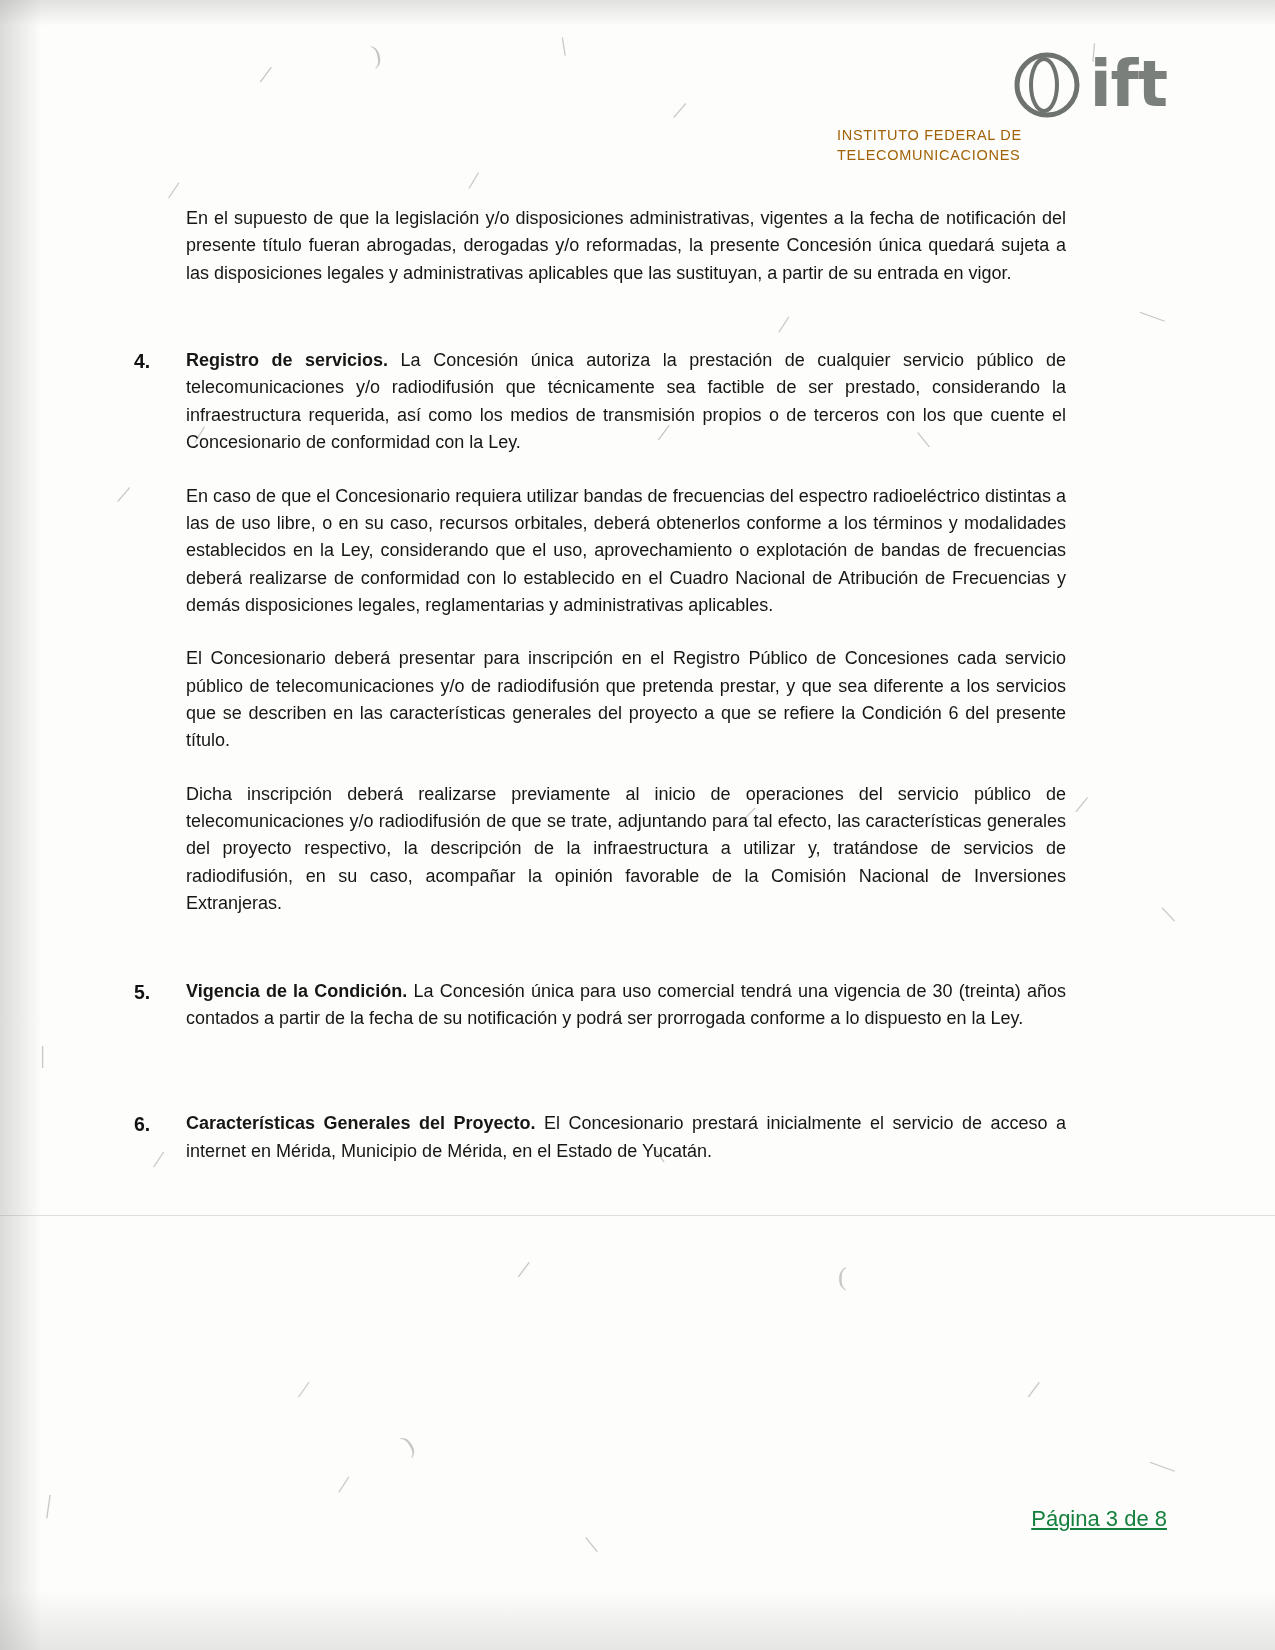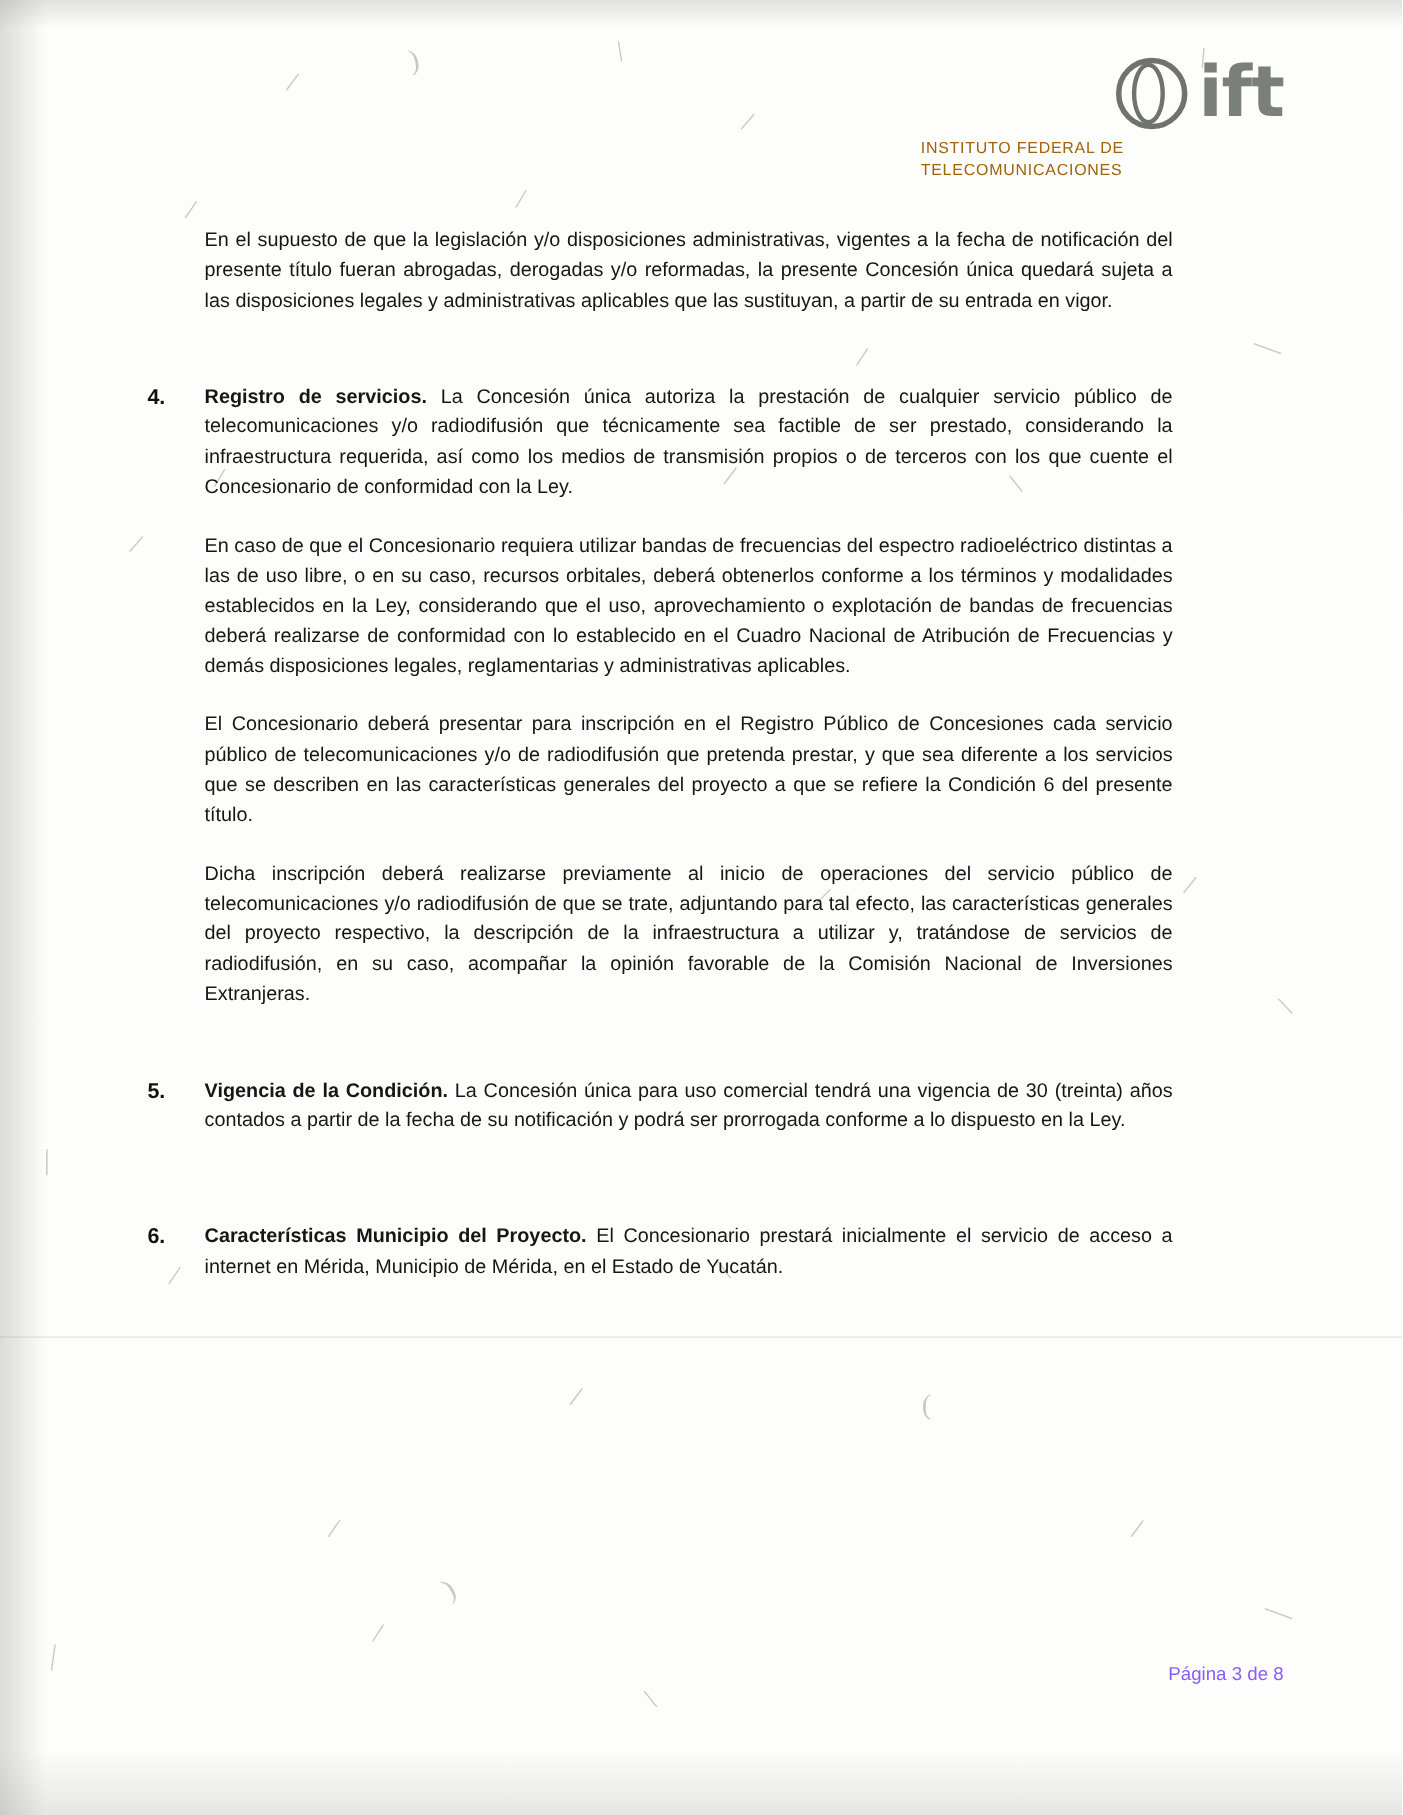--- a/index.html
+++ b/index.html
@@ -125,22 +125,23 @@
   .lead {
     font-weight: bold;
   }
   .gap-lg { height: 34px; }
   .gap-md { height: 18px; }
 
   .footer {
     position: absolute;
     right: 108px;
     bottom: 118px;
-    font-size: 17px;
-    color: #8b5cf6;
+    font-size: 22px;
+    color: #15803d;
+    text-decoration: underline;
   }
 
   
   .mark {
     position: absolute;
     color: rgba(110,110,110,0.38);
     font-size: 26px;
     font-family: "Liberation Serif", serif;
     pointer-events: none;
     user-select: none;
@@ -222,21 +223,21 @@
     <div class="numbered">
       <div class="num">5.</div>
       <div class="body"><span class="lead">Vigencia de la Condición.</span><span> La Concesión única para uso comercial tendrá una vigencia de 30 (treinta) años contados a partir de la fecha de su notificación y podrá ser prorrogada conforme a lo dispuesto en la Ley.</span></div>
     </div>
 
     <div class="gap-lg"></div>
     <div class="gap-md"></div>
 
     <div class="numbered">
       <div class="num">6.</div>
-      <div class="body"><span class="lead">Características Municipio del Proyecto.</span><span> El Concesionario prestará inicialmente el servicio de acceso a internet en Mérida, Municipio de Mérida, en el Estado de Yucatán.</span></div>
+      <div class="body"><span class="lead">Características Generales del Proyecto.</span><span> El Concesionario prestará inicialmente el servicio de acceso a internet en Mérida, Municipio de Mérida, en el Estado de Yucatán.</span></div>
     </div>
 
   </div>
 
   <div class="footer">
     <span>Página 3 de 8</span>
   </div>
 
 </div>
 

